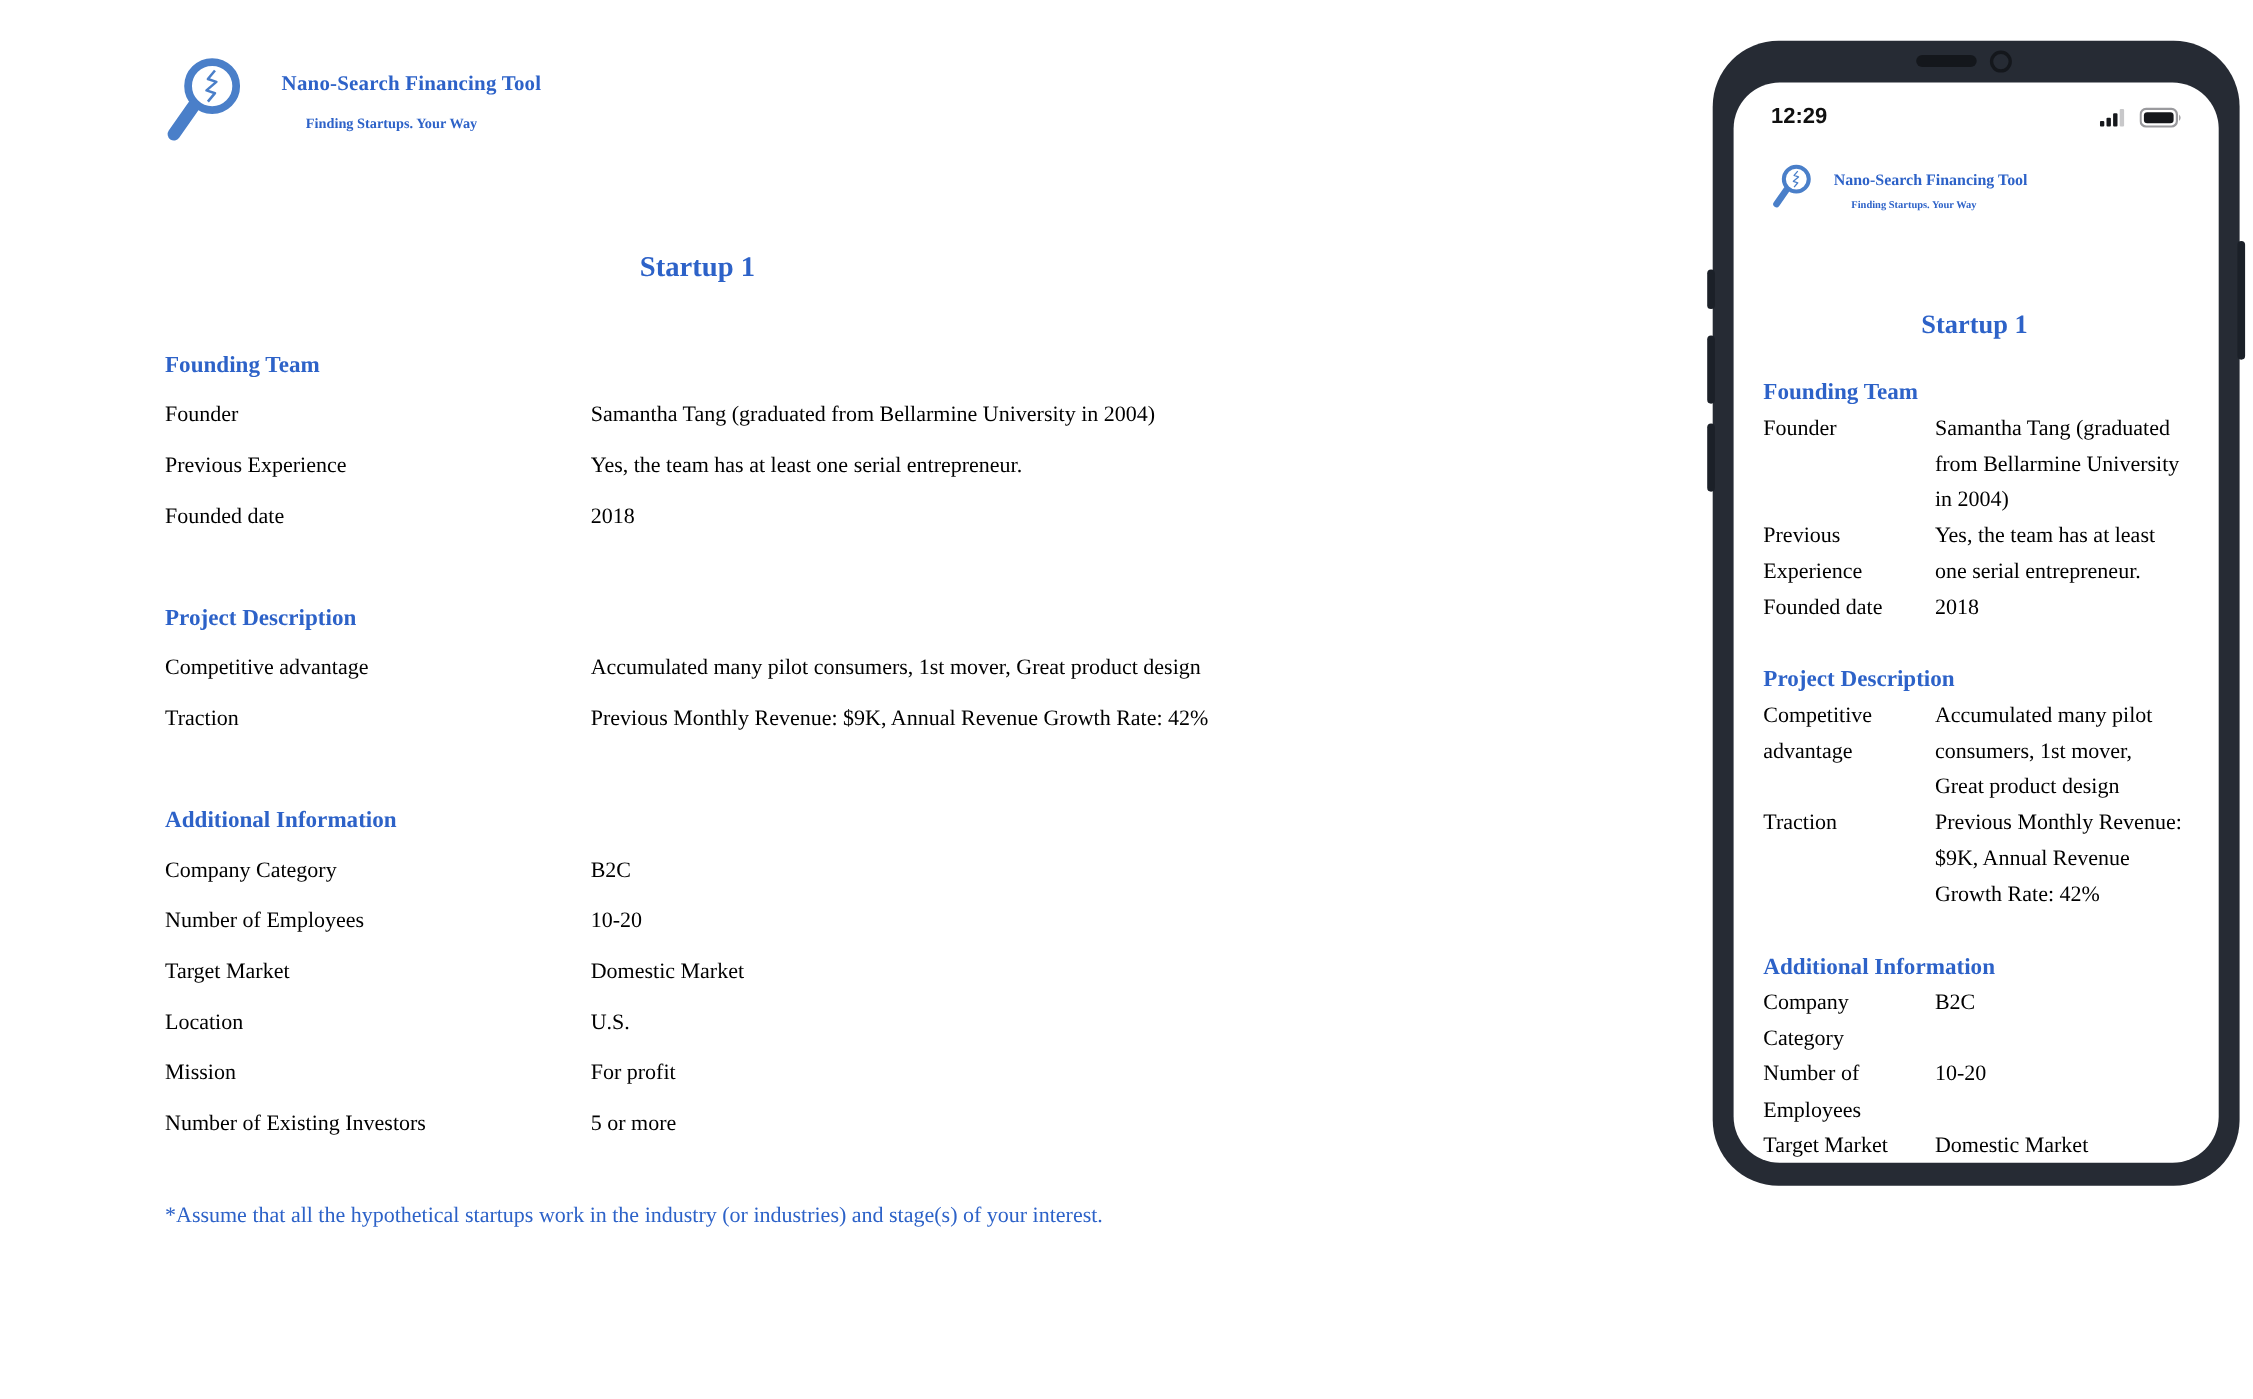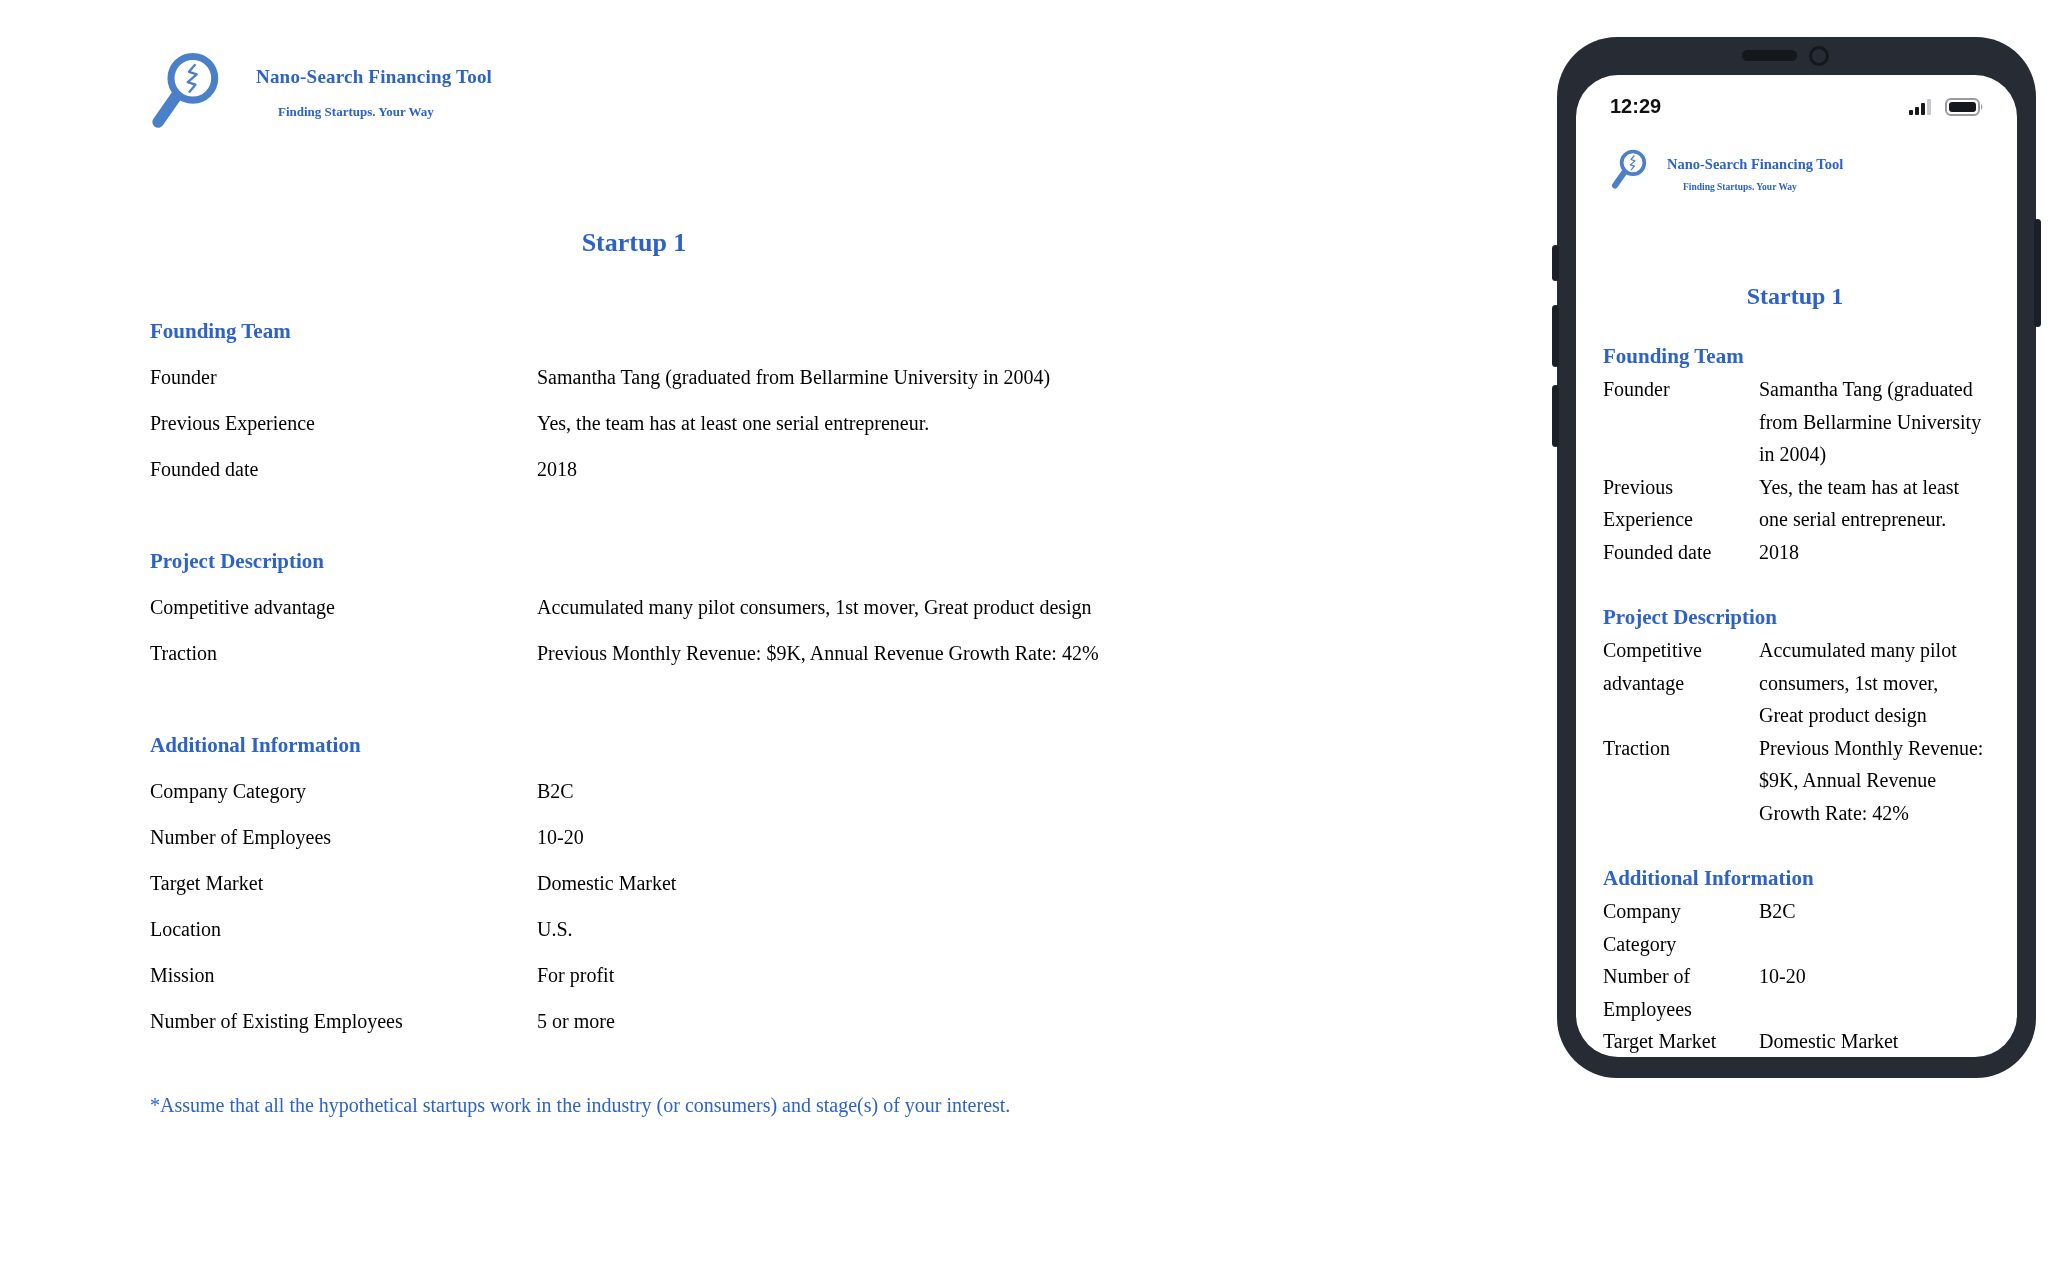--- a/index.html
+++ b/index.html
@@ -125,27 +125,27 @@
         </div>
         <div class="info-row">
           <div class="lbl">Location</div>
           <div class="val">U.S.</div>
         </div>
         <div class="info-row">
           <div class="lbl">Mission</div>
           <div class="val">For profit</div>
         </div>
         <div class="info-row">
-          <div class="lbl">Number of Existing Employees</div>
+          <div class="lbl">Number of Existing Investors</div>
           <div class="val">5 or more</div>
         </div>
       </div>
     </div>
 
-  <div class="d-footnote">*Assume that all the hypothetical startups work in the industry (or consumers) and stage(s) of your interest.</div>
+  <div class="d-footnote">*Assume that all the hypothetical startups work in the industry (or industries) and stage(s) of your interest.</div>
 </div>
 
 <div class="phone">
   <div class="side-btn btn-l1"></div>
   <div class="side-btn btn-l2"></div>
   <div class="side-btn btn-l3"></div>
   <div class="side-btn btn-r1"></div>
   <div class="speaker"></div>
   <div class="camera"></div>
 

